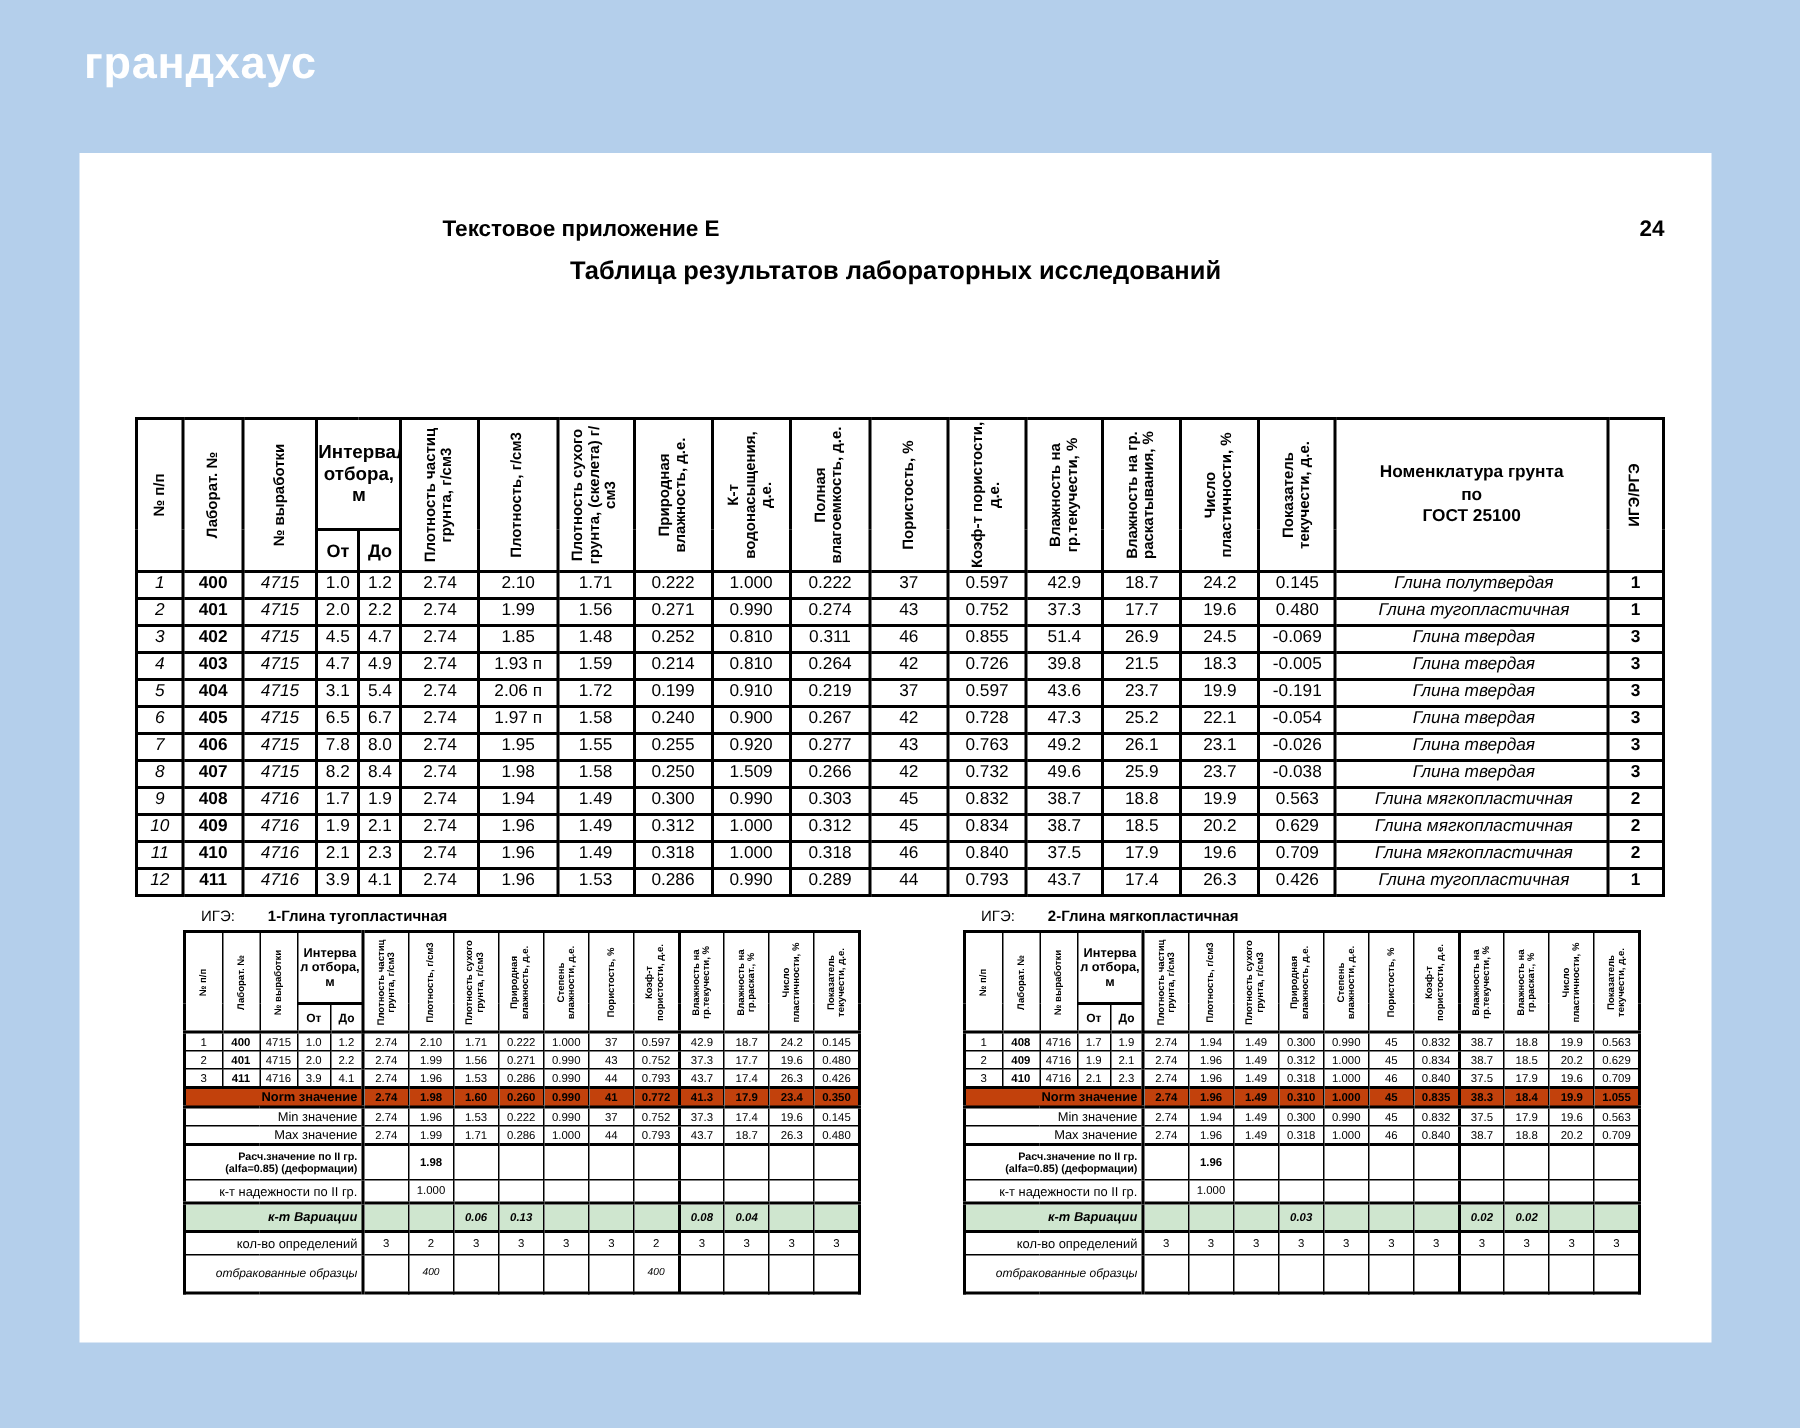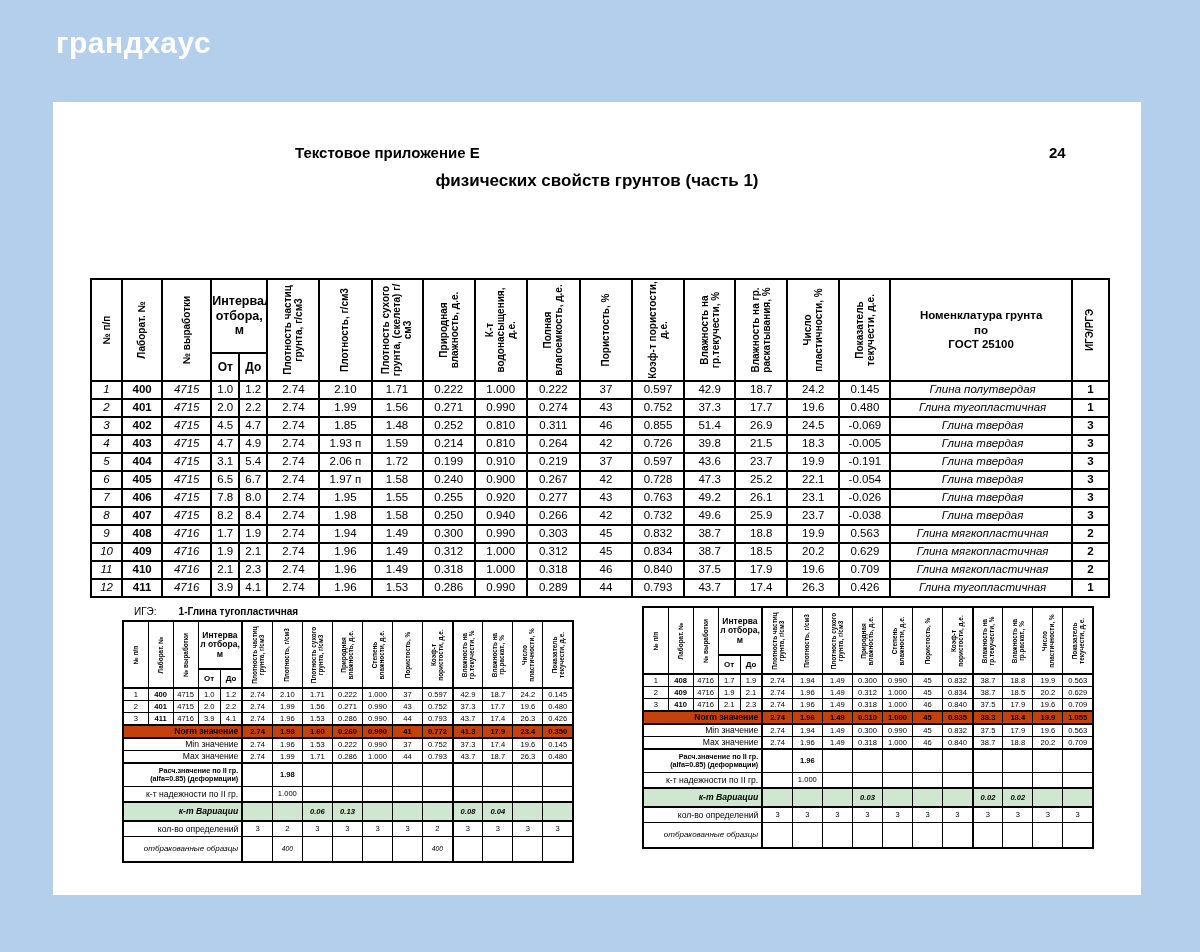--- a/index.html
+++ b/index.html
@@ -5,21 +5,21 @@
   html,body{margin:0;padding:0;}
   body{
     width:1200px;height:952px;position:relative;overflow:hidden;
     background:#b4cfeb;
     font-family:"Liberation Sans", sans-serif;
     color:#000;
   }
   .brand{position:absolute;left:56px;top:26px;color:#fff;font-size:30px;font-weight:bold;letter-spacing:.5px;text-decoration:none;}
   .paper{position:absolute;left:53px;top:102px;width:1088px;height:793px;background:#fff;}
   .doc-header{position:absolute;left:222px;top:42px;font-size:15px;font-weight:bold;margin-left:20px;}
-  .page-num{position:absolute;left:996px;top:42px;font-size:15px;font-weight:bold;}
+  .page-num{position:absolute;left:1040px;top:42px;font-size:15px;font-weight:bold;}
   .doc-title{position:absolute;left:0;top:68px;width:100%;text-align:center;font-size:17px;font-weight:bold;line-height:22px;}
   table{border-collapse:collapse;table-layout:fixed;}
   td,th{padding:0;overflow:hidden;}
   
   .main-table-wrap{position:absolute;left:37px;top:176px;}
   .main-table{width:1020px;}
   .main-table th,.main-table td{border:2px solid #000;}
   .main-table th{font-weight:bold;vertical-align:middle;text-align:center;}
   .main-table thead tr:first-child th{height:72px;}
   .main-table thead tr:last-child th{height:26px;font-size:12px;}
@@ -67,21 +67,21 @@
 </style>
 </head>
 <body>
 
 <a class="brand" href="#">грандхаус</a>
 
 <div class="paper">
   <div class="doc-header">Текстовое приложение Е</div>
   <div class="page-num">24</div>
   <div class="doc-title">
-    <div>физических свойств грунтов (часть 1)</div>
+    <div>Таблица результатов лабораторных исследований</div>
   </div>
 
   <div class="main-table-wrap">
     <table class="main-table">
         <colgroup>
           <col style="width: 31px;">
           <col style="width: 40px;">
           <col style="width: 49px;">
           <col style="width: 28px;">
           <col style="width: 28px;">
@@ -312,21 +312,21 @@
           <tr>
             <td class="c-num">8</td>
             <td class="c-lab">407</td>
             <td class="c-vyr">4715</td>
             <td class="c-int">8.2</td>
             <td class="c-int">8.4</td>
             <td class="c-val">2.74</td>
             <td class="c-val">1.98</td>
             <td class="c-val">1.58</td>
             <td class="c-val">0.250</td>
-            <td class="c-val">0.940</td>
+            <td class="c-val">1.509</td>
             <td class="c-val">0.266</td>
             <td class="c-val">42</td>
             <td class="c-val">0.732</td>
             <td class="c-val">49.6</td>
             <td class="c-val">25.9</td>
             <td class="c-val">23.7</td>
             <td class="c-val">-0.038</td>
             <td class="c-nom">Глина твердая</td>
             <td class="c-ige">3</td>
           </tr>
@@ -660,20 +660,23 @@
             <td class="bl2"></td>
             <td></td>
             <td></td>
             <td></td>
           </tr>
         </tbody>
       </table>
   </div>
 
   <div class="subtable-block sub2">
+    <div class="ige-line">
+      <span class="lbl">ИГЭ:</span><span class="val">2-Глина мягкопластичная</span>
+    </div>
     <table class="sub-table" id="sub-1">
         <colgroup>
           <col style="width: 25px;">
           <col style="width: 25px;">
           <col style="width: 25px;">
           <col style="width: 22px;">
           <col style="width: 22px;">
           <col style="width: 30px;">
           <col style="width: 30px;">
           <col style="width: 30px;">

